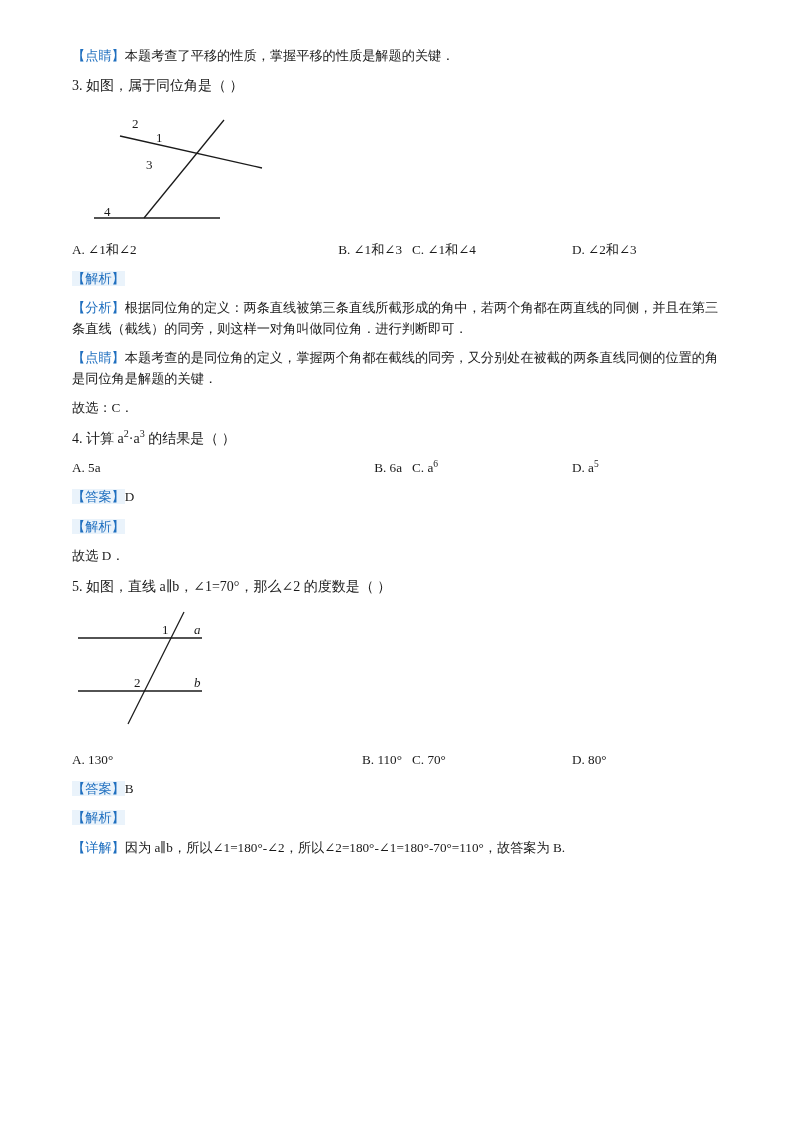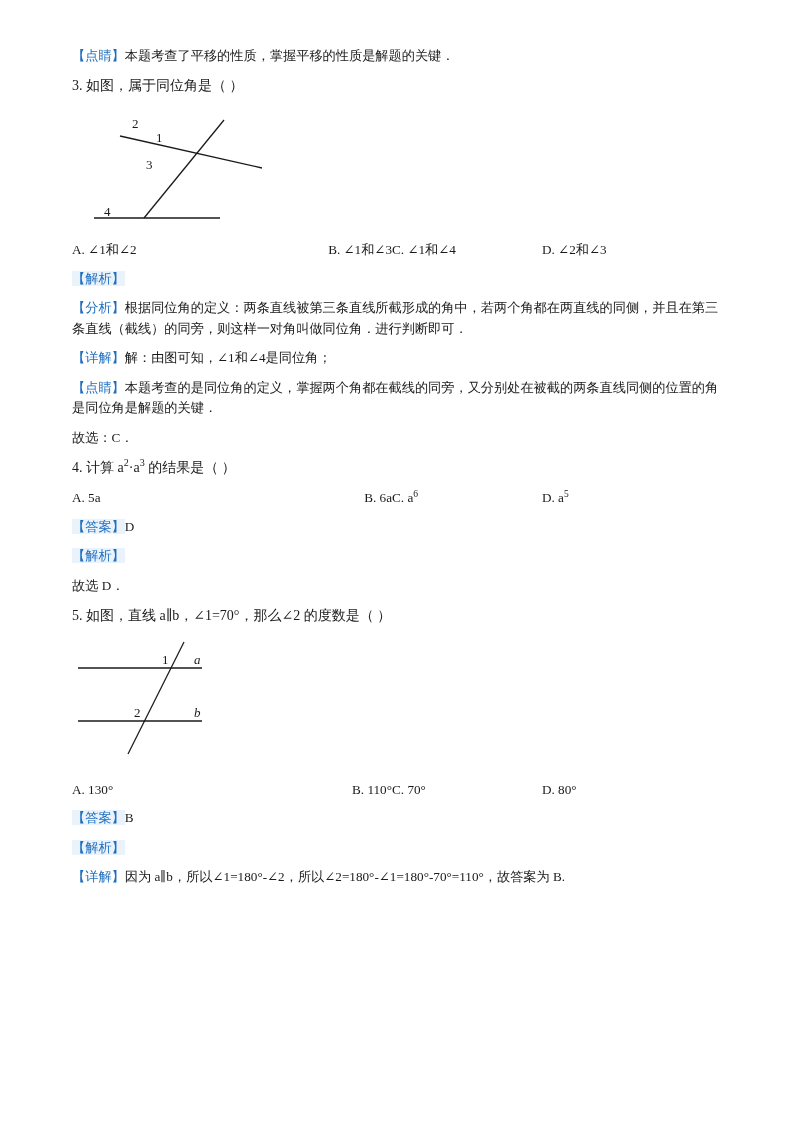--- a/index.html
+++ b/index.html
@@ -43,20 +43,21 @@
     background: #eaf3fb;
   }
   .qnum {
     font-size: 14px;
   }
   .opts {
     display: flex;
     font-size: 13.2px;
     margin: 0 0 9px 0;
     line-height: 1.5;
+    gap: 10px;
   }
   .opts .opt {
     flex: 0 0 auto;
   }
   .w1 { width: 160px; }
   .w2 { width: 160px; text-align: right; }
   .w3 { width: 150px; }
   .w4 { width: 140px; }
   .fig {
     margin: 6px 0 10px 0;
@@ -103,23 +104,20 @@
 
 
     <p class="line">
       <span class="tag-hl">【解析】</span>
     </p>
 
     <p class="line">
       <span class="tag">【分析】</span><span>根据同位角的定义：两条直线被第三条直线所截形成的角中，若两个角都在两直线的同侧，并且在第三条直线（截线）的同旁，则这样一对角叫做同位角．进行判断即可．</span>
     </p>
 
-    <p class="line">
-      <span class="tag">【详解】</span><span>解：由图可知，∠1和∠4是同位角；</span>
-    </p>
 
     <p class="line">
       <span class="tag">【点睛】</span><span>本题考查的是同位角的定义，掌握两个角都在截线的同旁，又分别处在被截的两条直线同侧的位置的角是同位角是解题的关键．</span>
     </p>
 
     <p class="line">故选：C．</p>
 
     <p class="line qnum">
       <span>4. 计算 a</span><sup>2</sup><span>·a</span><sup>3</sup><span> 的结果是（        ）</span>
     </p>

